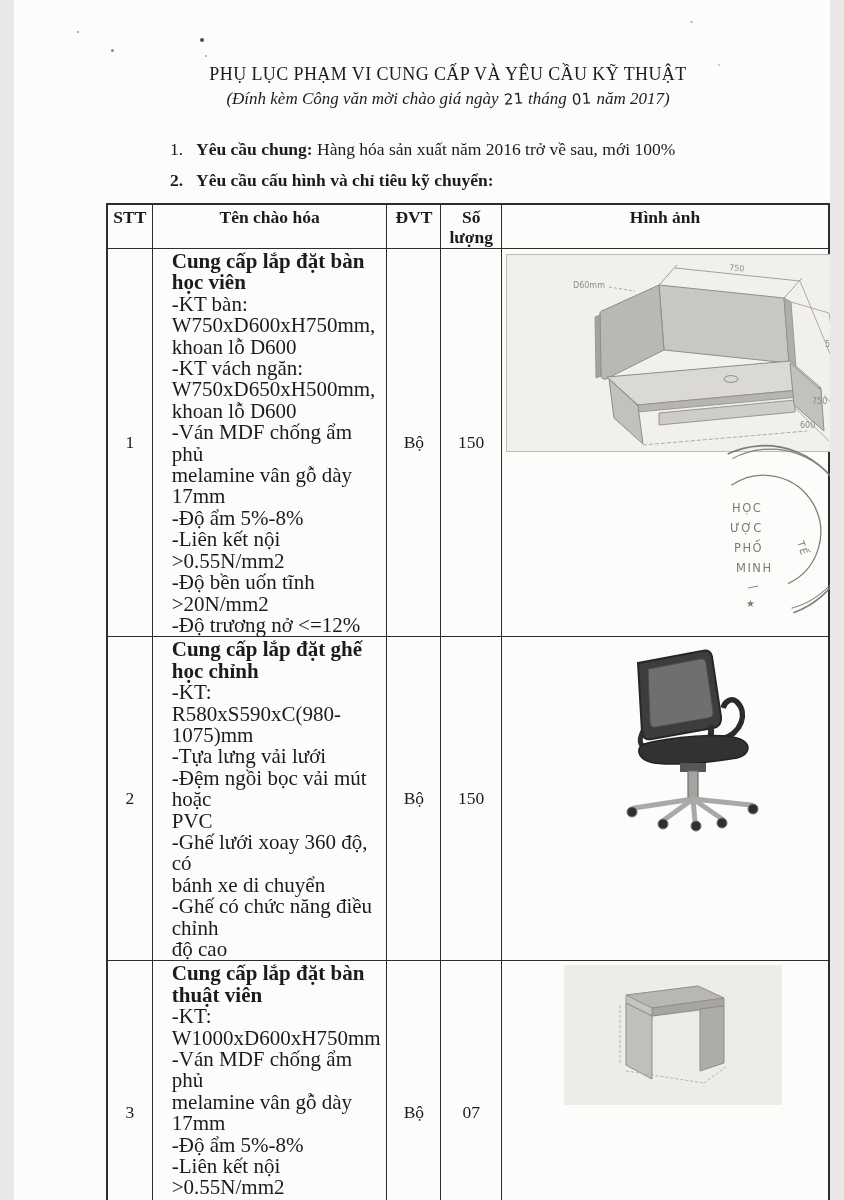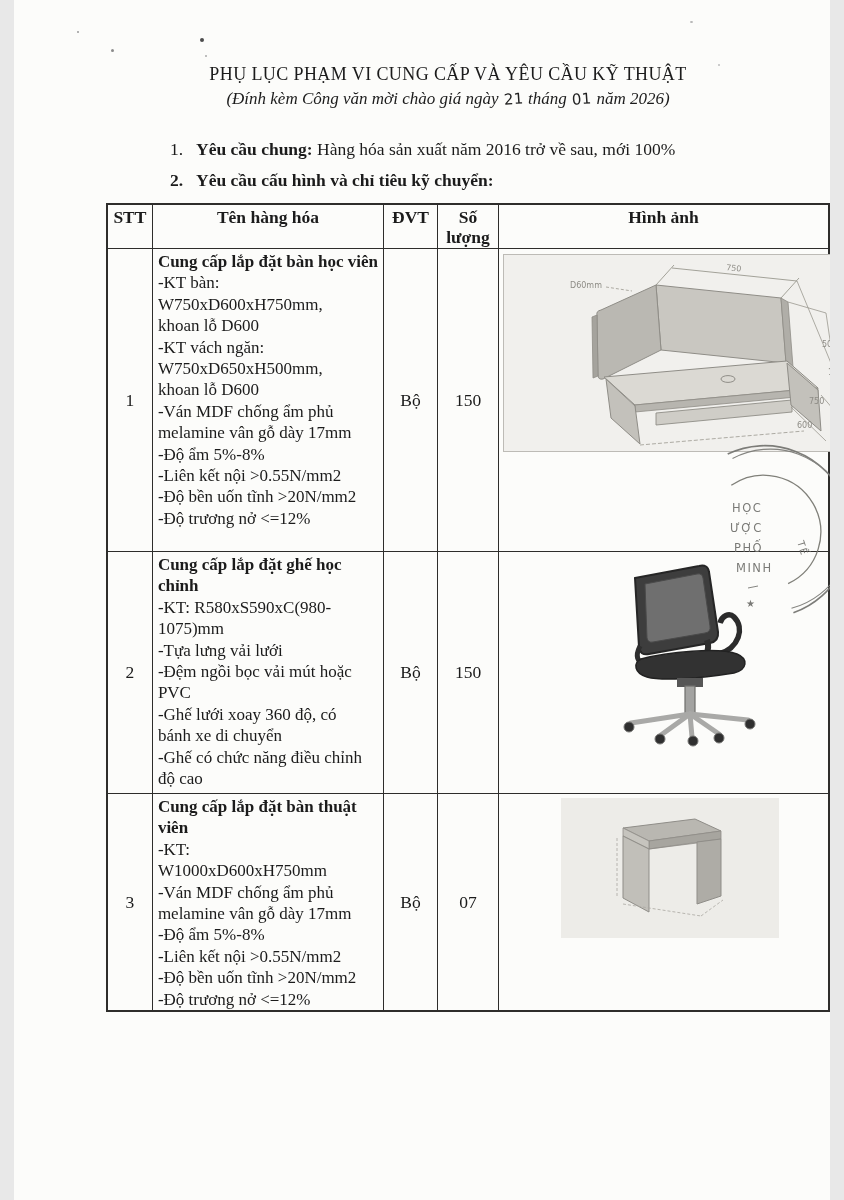--- a/index.html
+++ b/index.html
@@ -17,21 +17,21 @@
   .req-list{position:absolute; left:156px; top:136px; font-size:17.5px;}
   .req-item{margin-bottom:5px; line-height:26px;}
   .req-num{display:inline-block; width:26px;}
   .b{font-weight:bold;}
   
   table.spec{position:absolute; left:92px; top:203px; border-collapse:collapse; table-layout:fixed;}
   table.spec, table.spec td, table.spec th{border:1.4px solid #2e2d2b;}
   table.spec{border-width:2px;border-radius:21px;}
   table.spec th{font-size:17.5px; font-weight:bold; vertical-align:top; padding-top:2px; line-height:20px;}
   td.c-stt, td.c-unit, td.c-qty{text-align:center; vertical-align:middle; font-size:17.5px;}
-  td.c-name{vertical-align:top; padding:2px 2px 0 5px; font-size:17px; line-height:21.4px;}
+  td.c-name{vertical-align:top; padding:2px 2px 0 19px; font-size:21px; line-height:21.4px;}
   .row-title{font-weight:bold;}
   .specs{white-space:pre-line;}
   td.c-img{vertical-align:top; padding:0; position:relative; overflow:visible;}
   
   .img-frame1{position:absolute; left:4px; top:5px; width:345px; height:196px; background:#f1f0ed; border:1px solid #bdbbb6;}
   .chair-box{position:absolute; left:108px; top:8px; width:160px; height:190px;}
   .img-frame3{position:absolute; left:62px; top:4px; width:218px; height:140px; background:#edece8;}
   svg text{font-family:"DejaVu Sans", sans-serif;}
   .dimtxt{font-size:8px; fill:#8e8c86;}
   
@@ -52,21 +52,21 @@
   <div class="speck" style="left:704px;top:64px;width:2px;height:2px;background:#bdbdbd;"></div>
   <div class="speck" style="left:191px;top:55px;width:2px;height:2px;background:#aaa;"></div>
 
   <div class="doc-header">
     <div class="doc-title">PHỤ LỤC PHẠM VI CUNG CẤP VÀ YÊU CẦU KỸ THUẬT</div>
     <div class="doc-subtitle">
       <span>(Đính kèm Công văn mời chào giá ngày</span>
       <span class="hand">21</span>
       <span>tháng</span>
       <span class="hand">01</span>
-      <span>năm 2026)</span>
+      <span>năm 2017)</span>
     </div>
   </div>
 
   <div class="req-list">
     <div class="req-item">
       <span class="req-num">1.</span><span class="b">Yêu cầu chung:</span><span> Hàng hóa sản xuất năm 2016 trở về sau, mới 100%</span>
     </div>
     <div class="req-item">
       <span class="req-num b">2.</span><span class="b">Yêu cầu cấu hình và chỉ tiêu kỹ chuyển:</span><span></span>
     </div>
@@ -76,21 +76,21 @@
     <colgroup>
       <col style="width:46px">
         <col style="width:235px">
         <col style="width:55px">
         <col style="width:62px">
         <col style="width:351px">
     </colgroup>
     <tbody>
         <tr style="height:42px;">
       <th>STT</th>
-      <th>Tên hàng hóa</th>
+      <th>Tên chào hóa</th>
       <th>ĐVT</th>
       <th>Số lượng</th>
       <th>Hình ảnh</th>
     </tr>
 
     <tr style="height:303px;">
       <td class="c-stt">1</td>
       <td class="c-name">
         <div class="row-title">Cung cấp lắp đặt bàn học viên</div>
         <div class="specs">-KT bàn:

